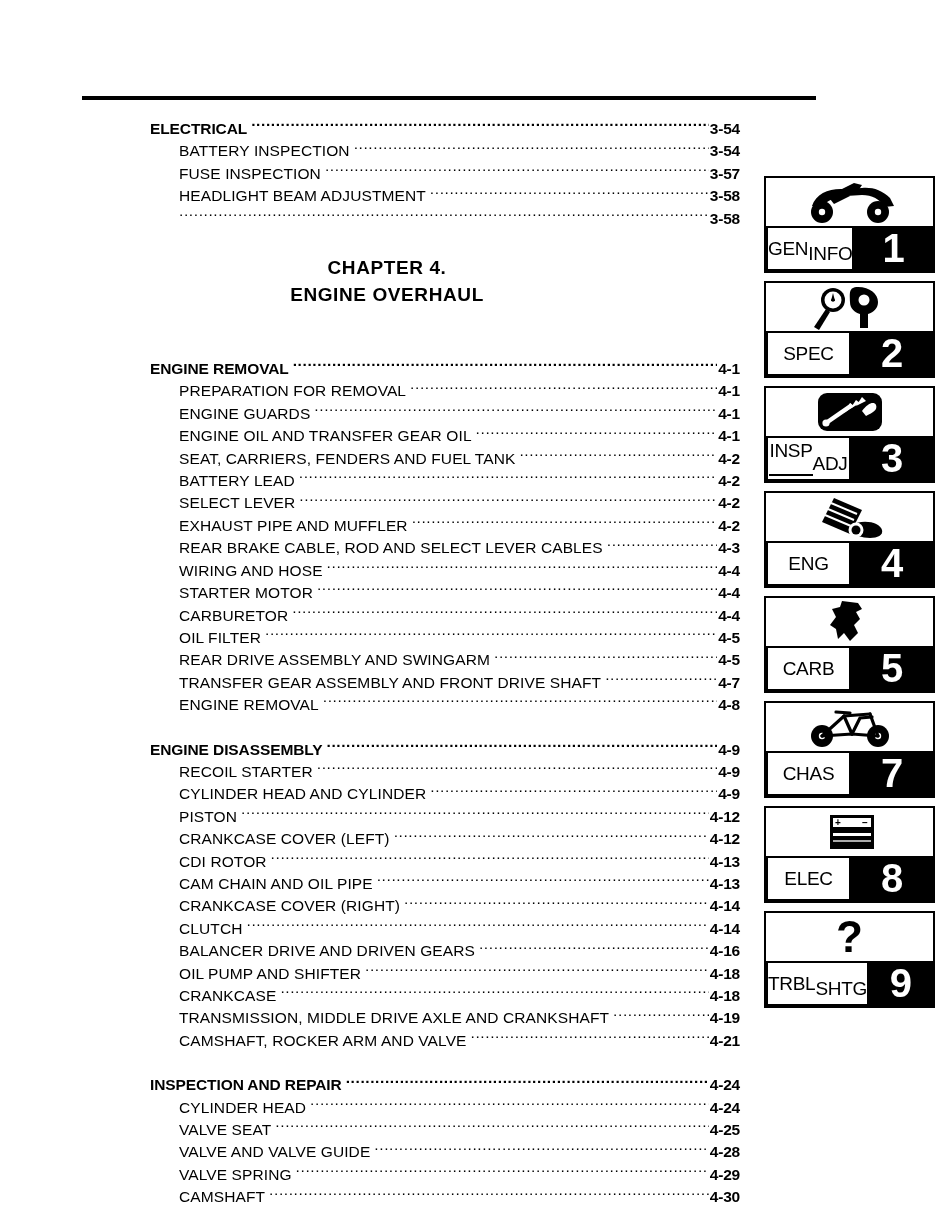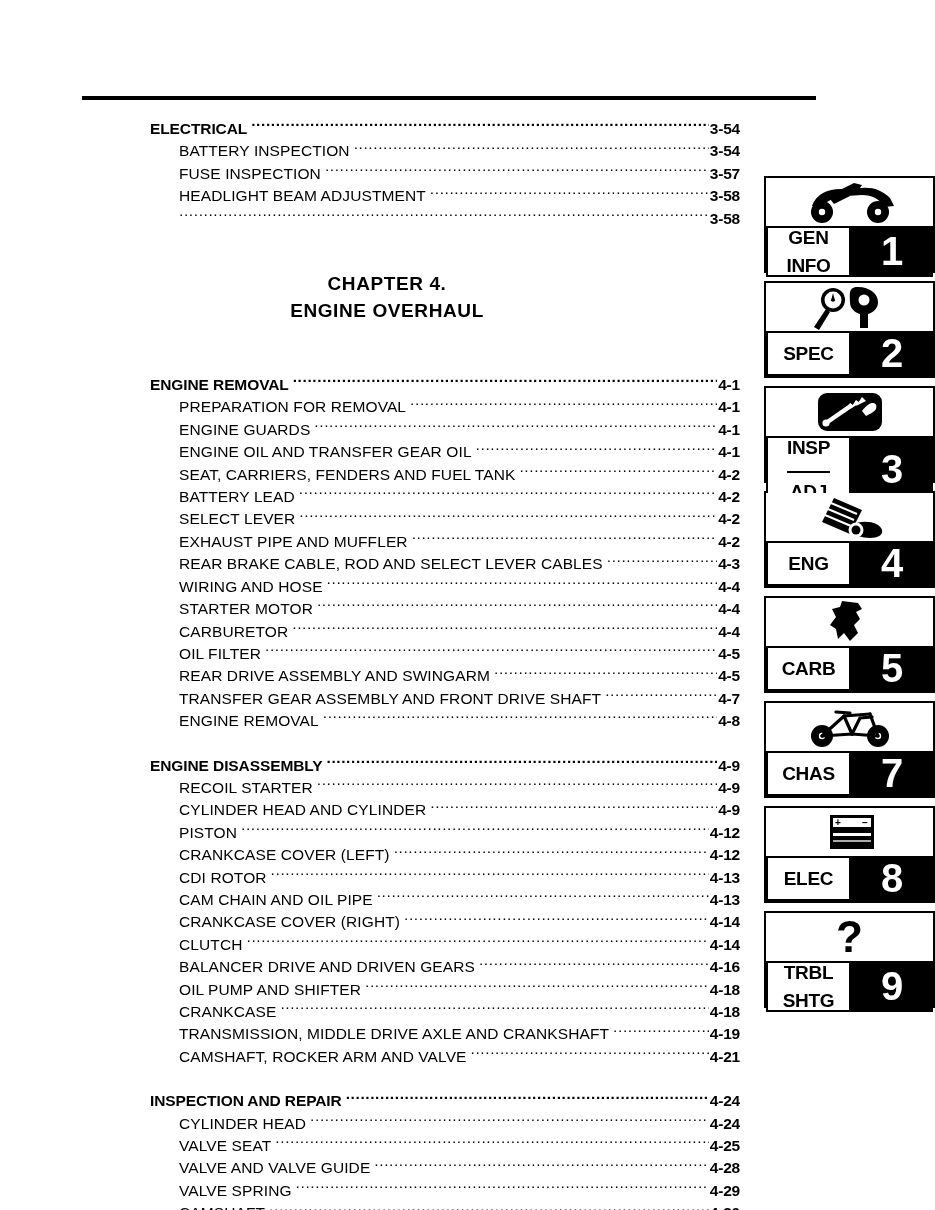--- a/index.html
+++ b/index.html
@@ -88,21 +88,21 @@
 
   .gap-small { height: 22px; }
 
   
   #chapter-title {
     text-align: center;
     font-weight: bold;
     font-size: 19px;
     line-height: 27px;
     letter-spacing: 0.6px;
-    margin: 40px 0 28px 0;
+    margin: 24px 0 28px 0;
     padding-right: 48px;
   }
 
   
   #tab-rail {
     position: absolute;
     left: 764px;
     top: 176px;
     width: 171px;
   }
@@ -129,24 +129,24 @@
     display: flex;
     background: #000000;
     align-items: stretch;
   }
   .tab-label {
     flex: 0 0 85px;
     background: #ffffff;
     border: 2px solid #000000;
     box-sizing: border-box;
     display: flex;
-    flex-direction: column;
+    flex-direction: row;
     align-items: center;
     justify-content: center;
-    font-weight: bold;
+    font-weight: normal;
     font-size: 19px;
     line-height: 19px;
     letter-spacing: -0.3px;
     color: #000000;
   }
   .tab-label .ln2 { margin-top: 9px; }
   .tab-label.underlined .ln1 {
     border-bottom: 2px solid #000000;
     padding-bottom: 14px;
   }

